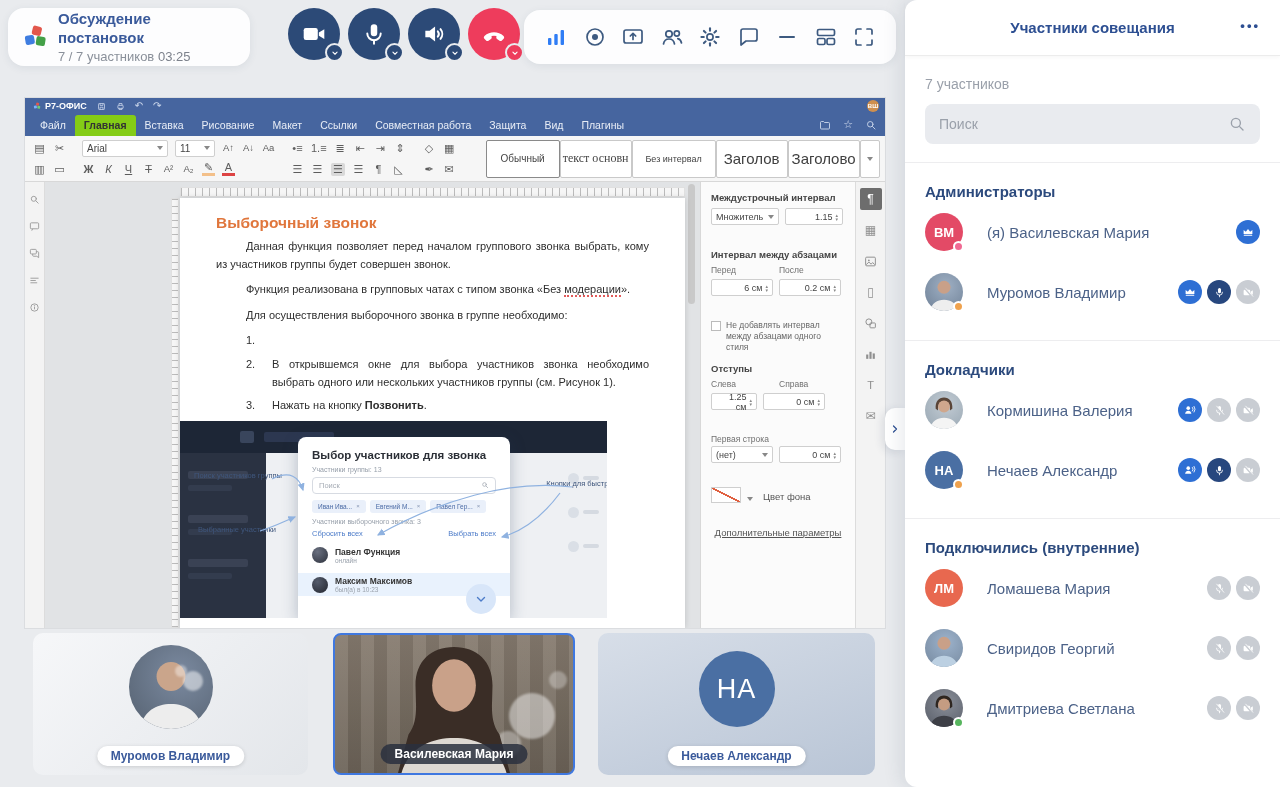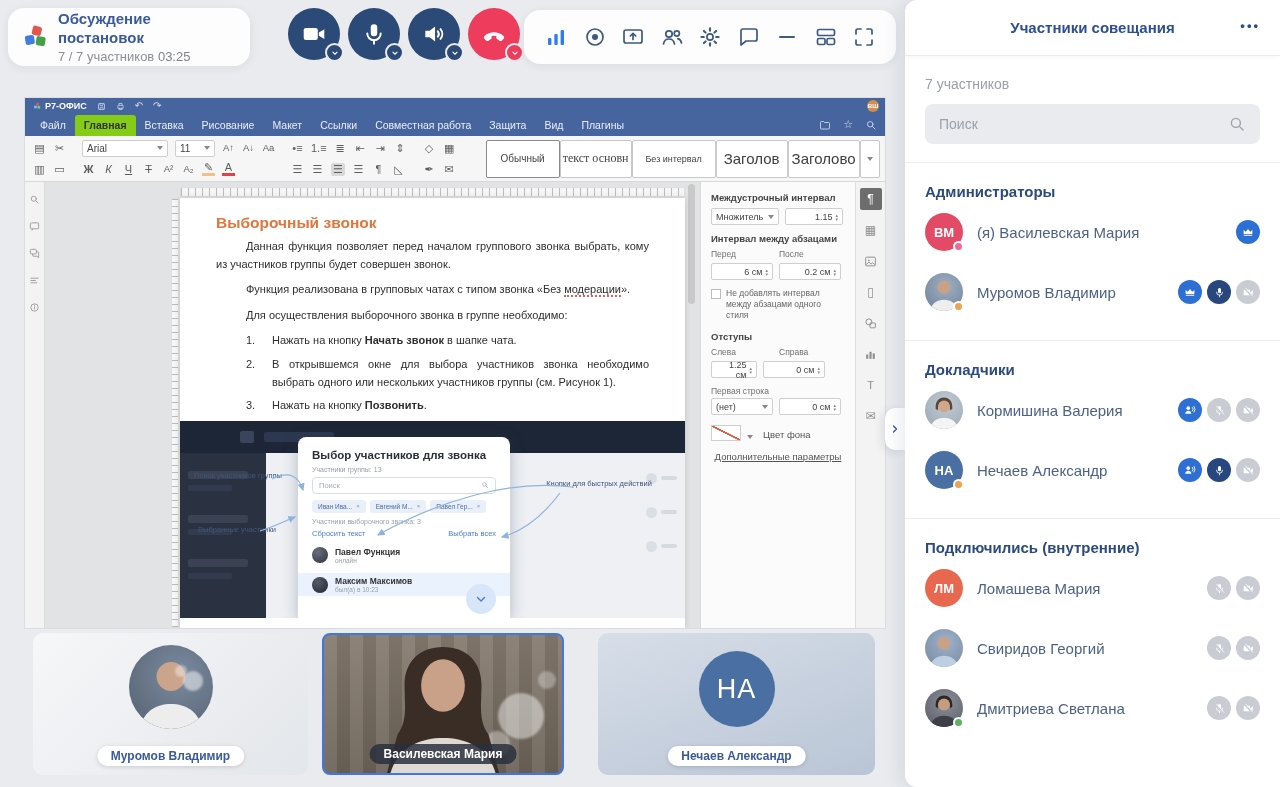--- a/index.html
+++ b/index.html
@@ -60,21 +60,21 @@
   .vruler{position:absolute;left:146px;top:16px;width:8px;bottom:0;background:#f6f6f6;border:1px solid #e0e0e0;background-image:repeating-linear-gradient(180deg,#bbb 0,#bbb 1px,transparent 1px,transparent 7px)}
   .canvas-scroll{position:absolute;left:663px;top:2px;width:7px;height:120px;background:#c9c9c9;border-radius:4px}
   .page{position:absolute;left:155px;top:16px;width:505px;bottom:0;background:#fff;box-shadow:0 0 6px rgba(0,0,0,.15);padding:16px 36px 0;overflow:hidden}
   .doc-h1{color:#e0763c;font-weight:700;font-size:15.5px;margin-bottom:6px}
   .doc-p{font-size:11px;line-height:1.6;text-align:justify;text-indent:30px;margin-bottom:8px;color:#2e2e2e}
   .doc-li{display:flex;font-size:11px;line-height:1.6;margin-bottom:6px;padding-left:30px;color:#2e2e2e}
   .doc-li .num{width:26px;flex:none}
   .mis{border-bottom:2px dotted #e05a5a}
 
   
-  .fig{position:relative;width:505px;height:197px;margin:4px 0 0 -36px;background:#eef0f3;overflow:hidden}
+  .fig{position:relative;width:427px;height:197px;margin:4px 0 0 -36px;background:#eef0f3;overflow:hidden}
   .fig-head{position:absolute;left:0;top:0;right:0;height:32px;background:#1d2636}
   .fig-leftcol{position:absolute;left:0;top:32px;bottom:0;width:86px;background:#2a3242}
   .fig-bar{position:absolute;background:#3a4254;border-radius:2px}
   .fig-rico{position:absolute;width:11px;height:11px;border-radius:50%;background:#dadfe6}
   .fig-rbar{position:absolute;height:4px;background:#d5dae1;border-radius:2px}
   .modal{position:absolute;left:118px;top:16px;width:212px;bottom:0;background:#fff;border-radius:8px 8px 0 0;box-shadow:0 4px 16px rgba(40,60,90,.3);padding:12px 14px 0}
   .m-title{font-size:11.5px;font-weight:700;color:#2b2f36}
   .m-sub{font-size:7px;color:#98a0ab;margin-top:5px}
   .m-search{margin-top:4px;height:17px;border:1px solid #d7dbe2;border-radius:4px;display:flex;align-items:center;padding:0 6px;justify-content:space-between}
   .m-search span{font-size:7.5px;color:#a7adb6}
@@ -86,35 +86,35 @@
   .m-row.hl{background:#e9f2fd}
   .m-av{width:16px;height:16px;border-radius:50%;background:radial-gradient(circle at 35% 30%,#6a7080,#2d313c);flex:none}
   .m-name{font-size:8.5px;font-weight:600;color:#333;line-height:1.2}
   .m-status{font-size:6.5px;color:#9aa2ac}
   .m-chev{position:absolute;right:14px;bottom:4px;width:30px;height:30px;border-radius:50%;background:#d8e6f9;display:flex;align-items:center;justify-content:center}
   .callout{position:absolute;font-size:7.5px;color:#3f567c;text-align:center;line-height:1.3;font-weight:500}
 
   
   .pp{position:absolute;right:30px;top:0;bottom:0;width:155px;background:#fbfbfb;border-left:1px solid #d8d8d8;padding:10px 10px;font-size:9.5px;color:#555}
   .pp-h{font-weight:700;color:#454545;font-size:9.5px;margin-bottom:5px}
-  .pp-row{display:flex;gap:6px;margin-bottom:8px}
+  .pp-row{display:flex;gap:6px;margin-bottom:24px}
   .pp-lbl{font-size:8.5px;color:#707070;margin-bottom:2px}
   .pbox{background:#fff;border:1px solid #cfcfcf;border-radius:2px;height:17px;display:flex;align-items:center;justify-content:space-between;padding:0 4px;font-size:9px;color:#444;cursor:pointer}
   .spin{display:flex;flex-direction:column;justify-content:center;line-height:4px;font-size:5px;color:#888}
   .chk{display:flex;gap:5px;margin:2px 0 10px}
   .chk .box{width:10px;height:10px;border:1px solid #bbb;background:#fff;flex:none;margin-top:1px}
   .chk .txt{font-size:8.5px;color:#666;line-height:1.3}
   .sw{width:30px;height:16px;border:1px solid #cfcfcf;background:#fff linear-gradient(to top right,transparent 46%,#e06040 47%,#e06040 53%,transparent 54%)}
   .pp-link{text-align:center;font-size:9.5px;color:#555;text-decoration:underline;margin-top:10px;cursor:pointer}
 
   
   .tile{position:absolute;top:633px;height:142px;border-radius:10px;overflow:hidden}
   .tile .pill{position:absolute;left:50%;transform:translateX(-50%);bottom:9px;background:#fff;color:#3a5a9b;font-size:12px;font-weight:600;padding:3px 14px;border-radius:14px;box-shadow:0 1px 4px rgba(0,0,0,.15);white-space:nowrap}
   .tile1{left:33px;width:275px;background:linear-gradient(135deg,#f6f7f9,#e3e6ea)}
-  .tile2{left:322px;width:242px;border:2px solid #3f78e0;border-radius:8px;background:linear-gradient(#857a6e,#6b6257)}
+  .tile2{left:333px;width:242px;border:2px solid #3f78e0;border-radius:8px;background:linear-gradient(#857a6e,#6b6257)}
   .tile2 .pill{background:rgba(42,48,62,.85);color:#fff;box-shadow:none}
   .tile3{left:598px;width:277px;background:linear-gradient(160deg,#d7dee8,#b9c5d6)}
   .bigav{position:absolute;left:50%;transform:translateX(-50%);top:12px;width:84px;height:84px;border-radius:50%;overflow:hidden;background:radial-gradient(circle at 60% 35%,#7b8aa0,#54606f)}
   .na-circle{position:absolute;left:50%;transform:translateX(-50%);top:18px;width:76px;height:76px;border-radius:50%;background:#4a6fa3;color:#fff;font-size:27px;display:flex;align-items:center;justify-content:center;letter-spacing:1px}
   .curtain{position:absolute;inset:0;background:repeating-linear-gradient(90deg,rgba(255,255,255,.07) 0 13px,rgba(0,0,0,.06) 13px 26px)}
   .blob{position:absolute;border-radius:50%;background:#fff;filter:blur(1px)}
 
   
   .sidebar{position:absolute;left:905px;top:0;width:375px;height:787px;background:#fff;border-radius:12px 0 0 12px;box-shadow:-5px 0 18px rgba(40,60,90,.10)}
   .sb-head{height:56px;display:flex;align-items:center;justify-content:center;position:relative;border-bottom:1px solid #ececec;box-shadow:0 2px 4px rgba(0,0,0,.03)}
@@ -124,21 +124,21 @@
   .sb-count{color:#9aa0aa;font-size:14px}
   .sb-search{margin-top:12px;height:40px;background:#e9ebef;border-radius:8px;display:flex;align-items:center;padding:0 14px}
   .sb-search input{border:0;background:transparent;outline:0;flex:1;font-size:14px;color:#444;font-family:inherit}
   .sb-search input::placeholder{color:#9aa0aa}
   .sep{height:1px;background:#ededef;margin:18px -20px 0}
   .sec-h{color:#2c4a7d;font-weight:700;font-size:15px;margin:20px 0 2px}
   .prow{display:flex;align-items:center;height:60px}
   .pav{width:38px;height:38px;border-radius:50%;flex:none;position:relative;display:flex;align-items:center;justify-content:center;color:#fff;font-weight:700;font-size:13px;overflow:visible}
   .pav .ph{width:38px;height:38px;border-radius:50%;overflow:hidden}
   .dot{position:absolute;right:-1px;bottom:-1px;width:11px;height:11px;border-radius:50%;border:2px solid #fff}
-  .pname{margin-left:14px;color:#4c6288;font-size:15px;flex:1}
+  .pname{margin-left:24px;color:#4c6288;font-size:15px;flex:1}
   .pics{display:flex;gap:5px}
   .picon{width:24px;height:24px;border-radius:50%;display:flex;align-items:center;justify-content:center;cursor:pointer;flex:none}
   .b-blue{background:#2e6fd4}.b-navy{background:#27477e}.b-gray{background:#c9cdd3}
 
   .collapse-tab{position:absolute;left:885px;top:408px;width:20px;height:42px;background:#fff;border-radius:10px 0 0 10px;box-shadow:-3px 2px 8px rgba(40,60,90,.12);display:flex;align-items:center;justify-content:center;cursor:pointer}
 </style>
 </head>
 <body>
 
 <div class="abs meet-pill">
@@ -444,21 +444,20 @@
     <div class="vruler"></div>
     <div class="canvas-scroll"></div>
 
     <div class="page">
       <div class="doc-h1">Выборочный звонок</div>
       <p class="doc-p">Данная функция позволяет перед началом группового звонка выбрать, кому из участников группы будет совершен звонок.</p>
       <p class="doc-p"><span>Функция реализована в групповых чатах с типом звонка «Без </span><span class="mis">модерации</span><span>».</span></p>
       <p class="doc-p">Для осуществления выборочного звонка в группе необходимо:</p>
       <div class="doc-li">
           <span class="num">1.</span>
-          <span><span>Нажать на кнопку </span><b>Начать звонок</b><span> в шапке чата.</span></span>
         </div>
       <div class="doc-li">
           <span class="num">2.</span>
           <span style="text-align:justify">В открывшемся окне для выбора участников звонка необходимо выбрать одного или нескольких участников группы (см. Рисунок 1).</span>
         </div>
       <div class="doc-li">
           <span class="num">3.</span>
           <span><span>Нажать на кнопку </span><b>Позвонить</b><span>.</span></span>
         </div>
 
@@ -501,21 +500,21 @@
                 <span>Евгений М...</span>
                 <i>×</i>
               </span>
             <span class="chip">
                 <span>Павел Гер...</span>
                 <i>×</i>
               </span>
           </div>
           <div class="m-sub">Участники выборочного звонка: 3</div>
           <div class="m-links">
-            <span>Сбросить текст</span>
+            <span>Сбросить всех</span>
             <span>Выбрать всех</span>
           </div>
           <div class="m-row">
             <span class="m-av"></span>
             <span>
                 <div class="m-name">Павел Функция</div>
                 <div class="m-status">онлайн</div>
               </span>
           </div>
           <div class="m-row hl">

